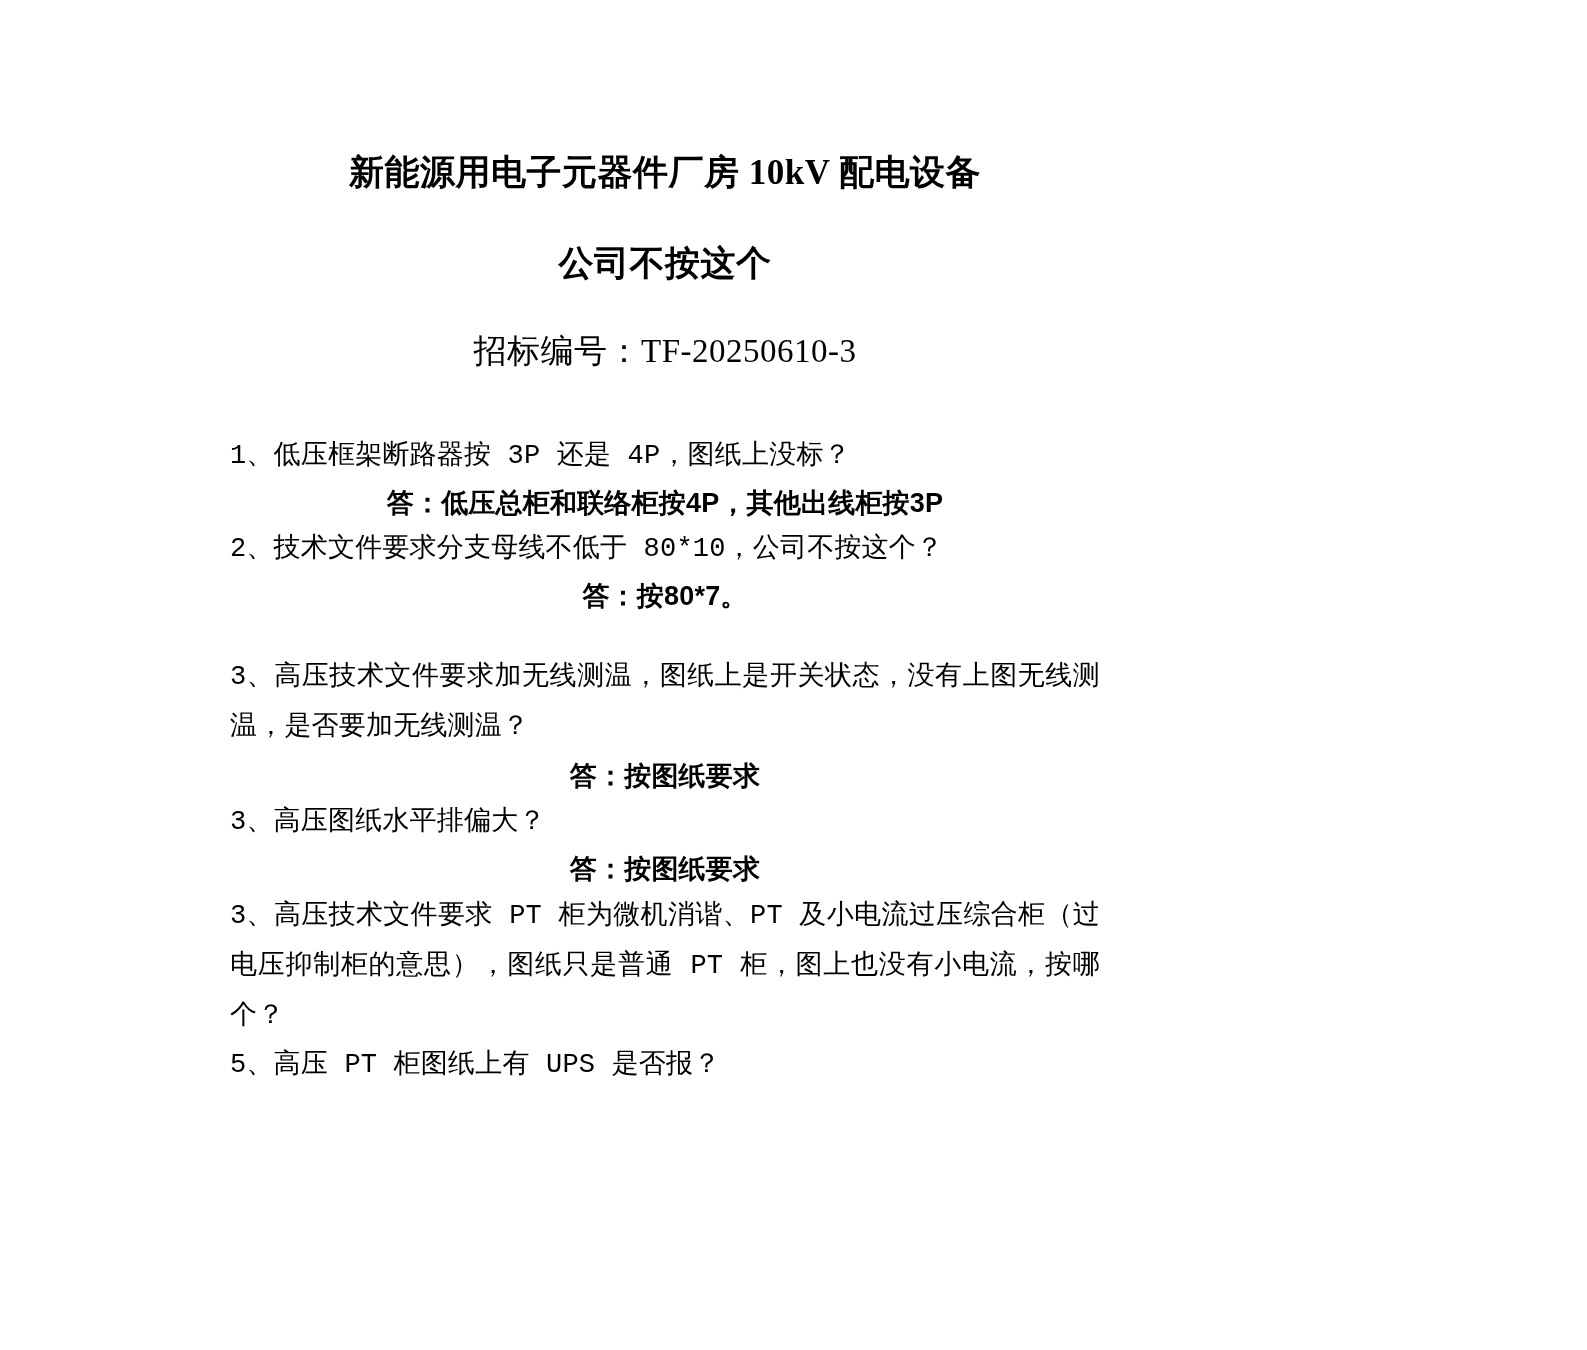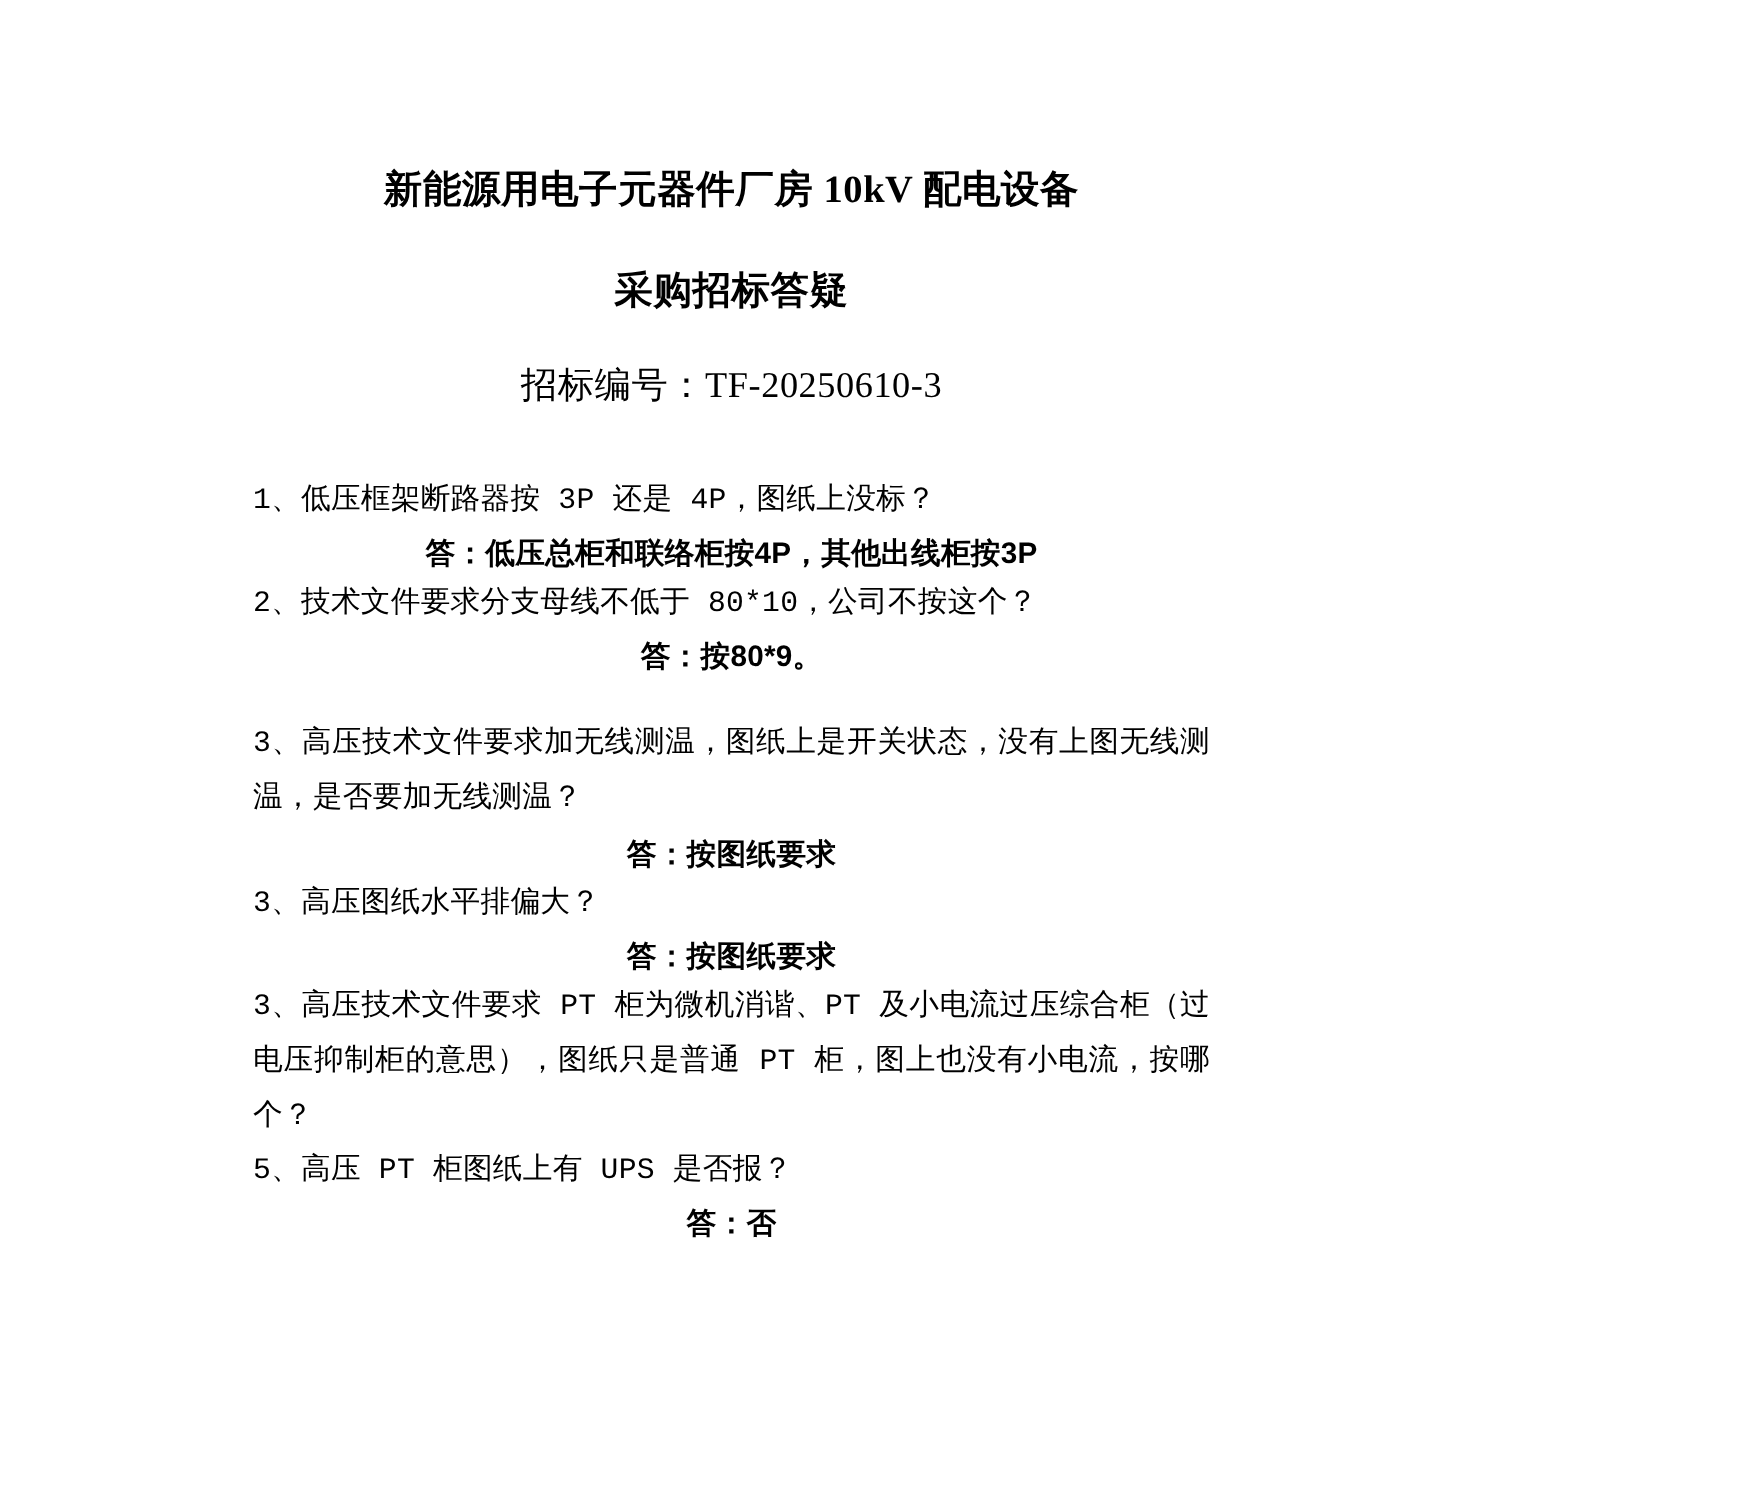--- a/index.html
+++ b/index.html
@@ -77,53 +77,52 @@
   }
 </style>
 </head>
 <body>
 
 <div class="page">
 
   <div class="title-block">
     <h1 class="doc-title">
       <span>新能源用电子元器件厂房 10kV 配电设备</span>
-      <span class="line2">采购招标答疑</span>
+      <span class="line2">公司不按这个</span>
     </h1>
     <div class="doc-number">招标编号：TF-20250610-3</div>
   </div>
 
   <div class="qa-list">
 
     <div class="qa-item">
       <p class="q">1、低压框架断路器按 3P 还是 4P，图纸上没标？</p>
       <p class="a"><span class="label">答：</span><span>低压总柜和联络柜按4P，其他出线柜按3P</span></p>
     </div>
 
     <div class="qa-item">
       <p class="q">2、技术文件要求分支母线不低于 80*10，公司不按这个？</p>
-      <p class="a"><span class="label">答：</span><span>按80*9。</span></p>
+      <p class="a"><span class="label">答：</span><span>按80*7。</span></p>
     </div>
 
     <div class="gap"></div>
 
     <div class="qa-item">
       <p class="q wide">3、高压技术文件要求加无线测温，图纸上是开关状态，没有上图无线测温，是否要加无线测温？</p>
       <p class="a"><span class="label">答：</span><span>按图纸要求</span></p>
     </div>
 
     <div class="qa-item">
       <p class="q">3、高压图纸水平排偏大？</p>
       <p class="a"><span class="label">答：</span><span>按图纸要求</span></p>
     </div>
 
     <div class="qa-item">
       <p class="q wide">3、高压技术文件要求 PT 柜为微机消谐、PT 及小电流过压综合柜（过电压抑制柜的意思），图纸只是普通 PT 柜，图上也没有小电流，按哪个？</p>
     </div>
 
     <div class="qa-item">
       <p class="q">5、高压 PT 柜图纸上有 UPS  是否报？</p>
-      <p class="a"><span class="label">答：</span><span>否</span></p>
     </div>
 
   </div>
 
 </div>
 
 </body></html>

